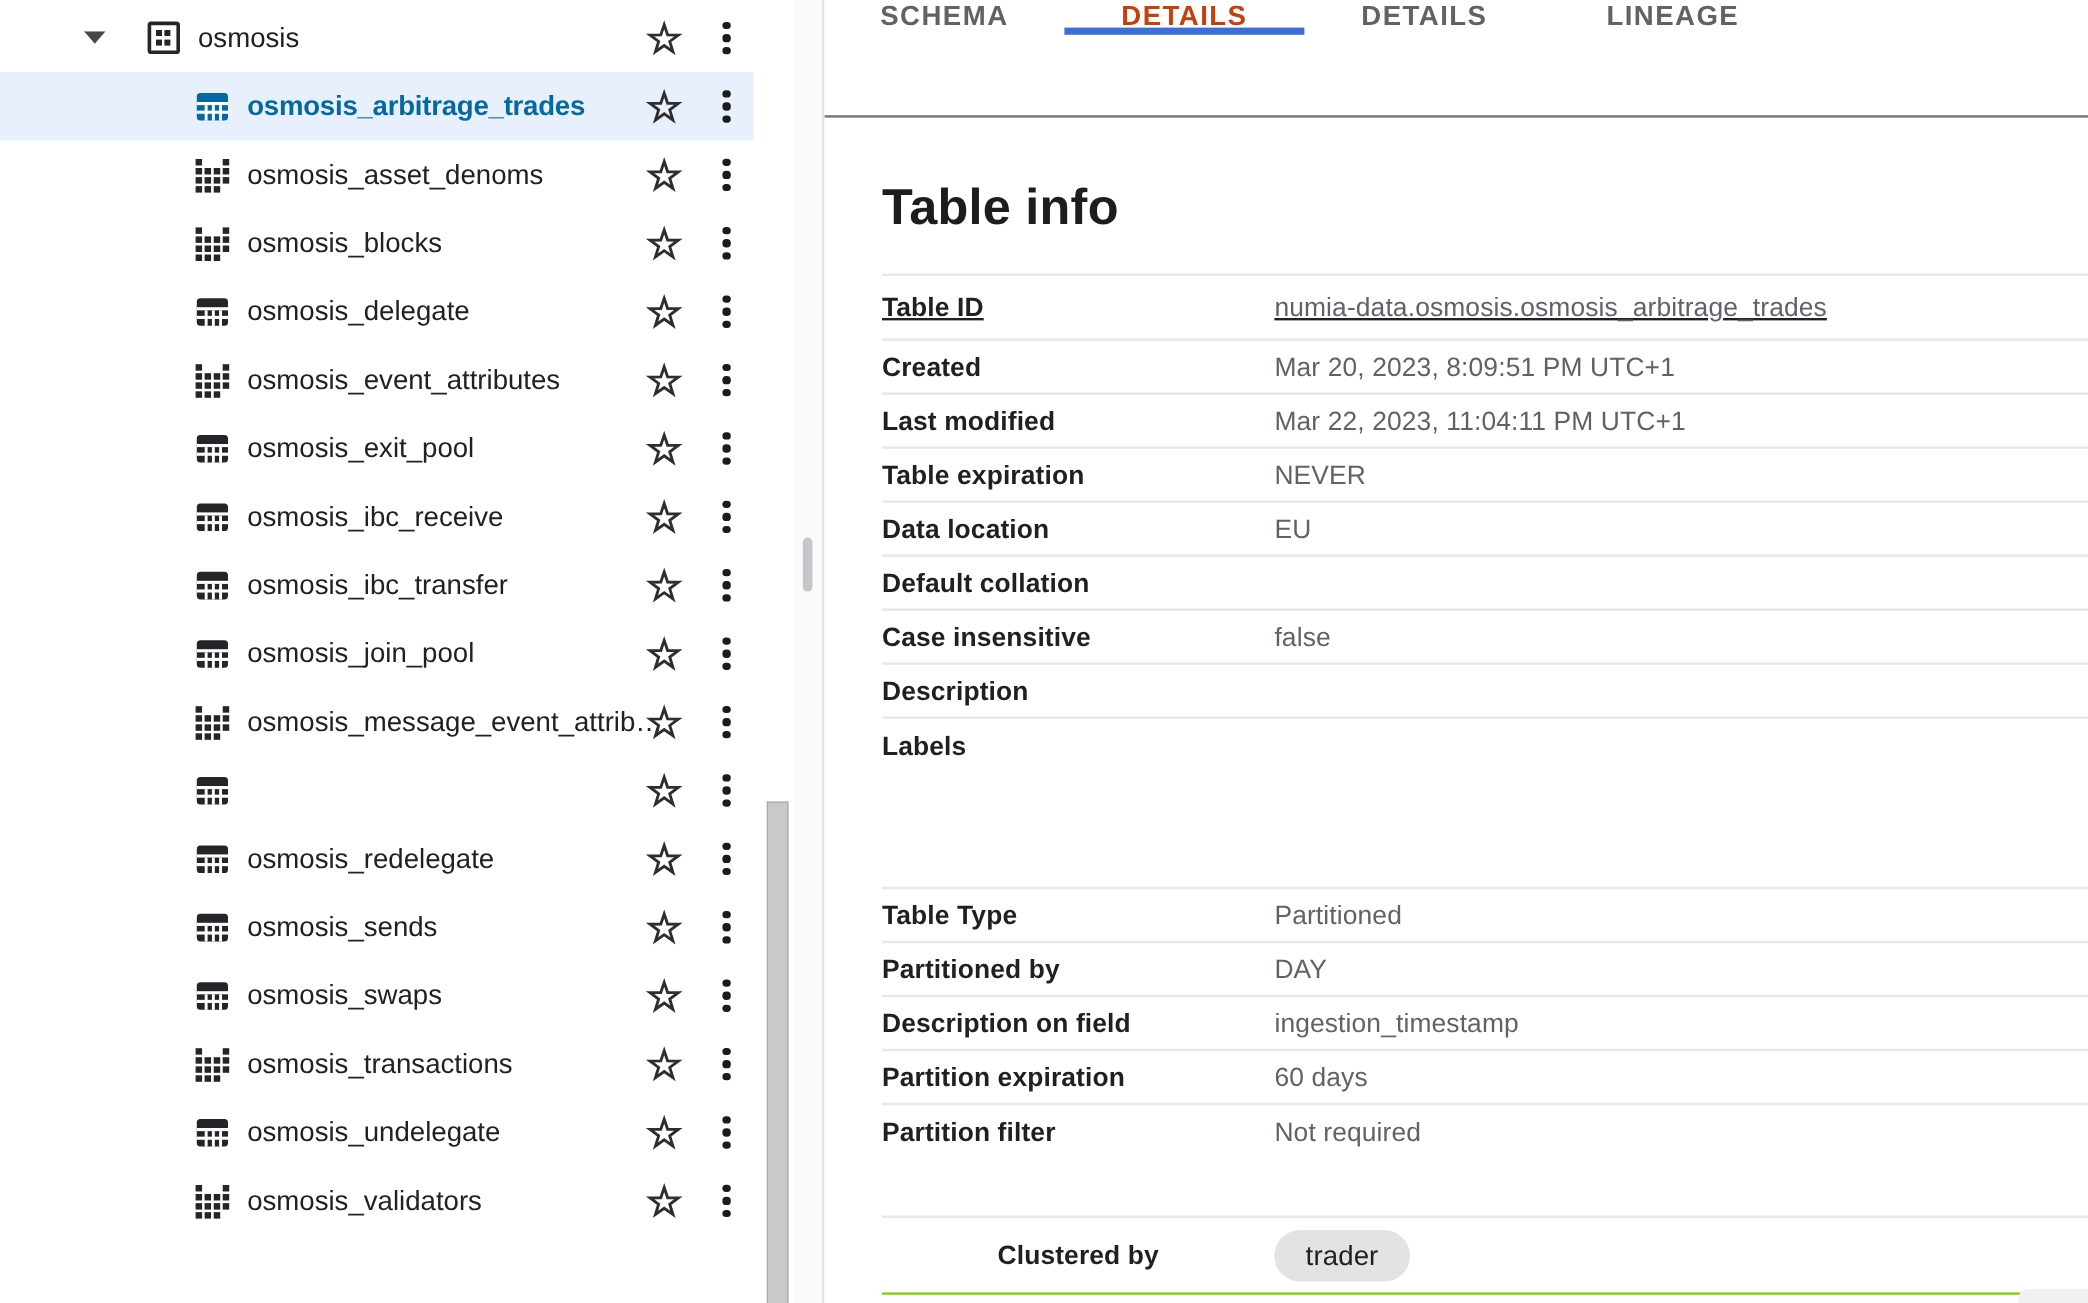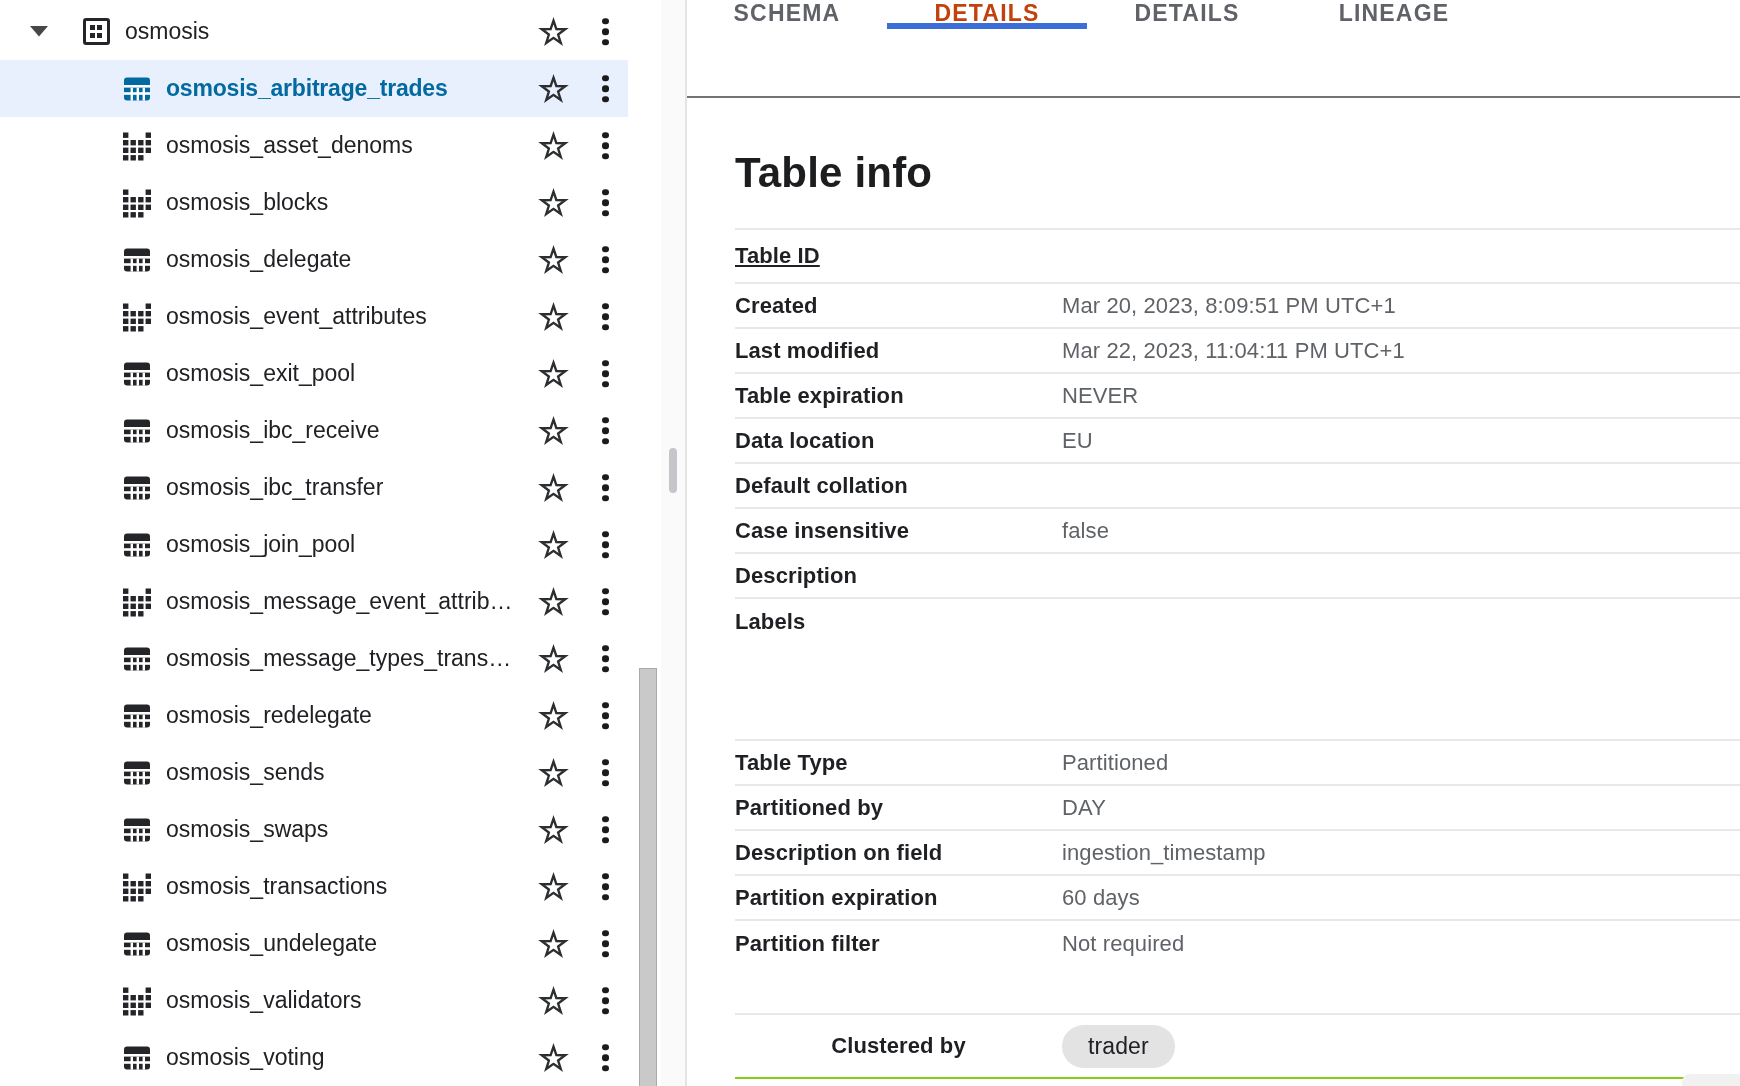--- a/index.html
+++ b/index.html
@@ -3,21 +3,21 @@
 <meta charset="utf-8">
 <style>
   * { margin:0; padding:0; box-sizing:border-box; }
   html,body { width:1740px; height:1086px; overflow:hidden; background:#fff;
     font-family:"Liberation Sans", sans-serif; color:#202124; }
   .stage { position:relative; width:1740px; height:1086px; display:flex; }
 
   
   .sidebar { position:relative; width:661px; height:1086px; background:#fff; flex:none; }
   .tree { position:absolute; top:3px; left:0; width:628px; }
-  .trow { position:relative; height:57px; display:flex; align-items:center; cursor:pointer; }
+  .trow { position:relative; height:57px; display:flex; align-items:center; cursor:pointer;padding-left:40px; }
   .trow.selected { background:#e8f0fe; }
   .trow .caret { margin-left:30px; width:18px; flex:none; display:flex; align-items:center; }
   .trow.dataset .itemicon { margin-left:32px; }
   .trow.child  .itemicon { margin-left:121px; }
   .itemicon { width:32px; height:32px; flex:none; display:flex; align-items:center; justify-content:center; color:#242528; }
   .trow.selected .itemicon, .trow.selected .tlabel { color:#0369a1; }
   .tlabel { margin-left:13px; font-size:23px; color:#202124; white-space:nowrap; overflow:hidden;
             text-overflow:ellipsis; max-width:368px; }
   .trow.selected .tlabel { font-weight:bold; letter-spacing:-0.2px; }
   .star { position:absolute; left:538px; top:50%; transform:translateY(-50%); width:31px; height:31px; cursor:pointer; }
@@ -371,21 +371,20 @@
       <rect x="2" y="3.5" width="26" height="23" rx="3"></rect>
       <g fill="#fff">
         <rect x="2" y="11" width="26" height="2.6"></rect>
         <rect x="2" y="18.2" width="26" height="2.6"></rect>
         <rect x="8.6" y="13.6" width="2.4" height="13"></rect>
         <rect x="14.6" y="13.6" width="2.4" height="13"></rect>
         <rect x="20.6" y="13.6" width="2.4" height="13"></rect>
       </g>
     </svg>
   </span>
-          <span class="tlabel">osmosis_message_types_trans…</span>
           <span class="star">
     <svg width="31" height="31" viewBox="0 0 30 30">
       <polygon points="15,4 17.76,12.2 26.41,12.29 19.47,17.45 22.05,25.71 15,20.7 7.95,25.71 10.53,17.45 3.59,12.29 12.24,12.2" fill="none" stroke="#2c2e30" stroke-width="2.3"></polygon>
     </svg>
   </span>
           <span class="kebab">
             <i></i>
             <i></i>
             <i></i>
           </span>
@@ -543,45 +542,20 @@
     <svg width="31" height="31" viewBox="0 0 30 30">
       <polygon points="15,4 17.76,12.2 26.41,12.29 19.47,17.45 22.05,25.71 15,20.7 7.95,25.71 10.53,17.45 3.59,12.29 12.24,12.2" fill="none" stroke="#2c2e30" stroke-width="2.3"></polygon>
     </svg>
   </span>
           <span class="kebab">
             <i></i>
             <i></i>
             <i></i>
           </span>
         </div>
-        <div class="trow child">
-          <span class="itemicon">
-    <svg width="30" height="30" viewBox="0 0 30 30" fill="currentColor">
-      <rect x="2" y="3.5" width="26" height="23" rx="3"></rect>
-      <g fill="#fff">
-        <rect x="2" y="11" width="26" height="2.6"></rect>
-        <rect x="2" y="18.2" width="26" height="2.6"></rect>
-        <rect x="8.6" y="13.6" width="2.4" height="13"></rect>
-        <rect x="14.6" y="13.6" width="2.4" height="13"></rect>
-        <rect x="20.6" y="13.6" width="2.4" height="13"></rect>
-      </g>
-    </svg>
-  </span>
-          <span class="tlabel">osmosis_voting</span>
-          <span class="star">
-    <svg width="31" height="31" viewBox="0 0 30 30">
-      <polygon points="15,4 17.76,12.2 26.41,12.29 19.47,17.45 22.05,25.71 15,20.7 7.95,25.71 10.53,17.45 3.59,12.29 12.24,12.2" fill="none" stroke="#2c2e30" stroke-width="2.3"></polygon>
-    </svg>
-  </span>
-          <span class="kebab">
-            <i></i>
-            <i></i>
-            <i></i>
-          </span>
-        </div>
       </div>
     <div class="side-scroll"></div>
   </div>
 
   <div class="splitter">
     <div class="pill"></div>
   </div>
 
   <div class="main">
     <div class="tabbar">
@@ -598,20 +572,21 @@
         <div class="tab wide">
           <span>LINEAGE</span>
         </div>
       </div>
     <div class="content">
       <h1 class="page-title">Table info</h1>
       <div id="sections">
           <div class="section sec1">
             <div class="drow">
               <div class="dlabel">Table ID</div>
+              <div class="dvalue">numia-data.osmosis.osmosis_arbitrage_trades</div>
             </div>
             <div class="drow">
               <div class="dlabel">Created</div>
               <div class="dvalue">Mar 20, 2023, 8:09:51 PM UTC+1</div>
             </div>
             <div class="drow">
               <div class="dlabel">Last modified</div>
               <div class="dvalue">Mar 22, 2023, 11:04:11 PM UTC+1</div>
             </div>
             <div class="drow">

